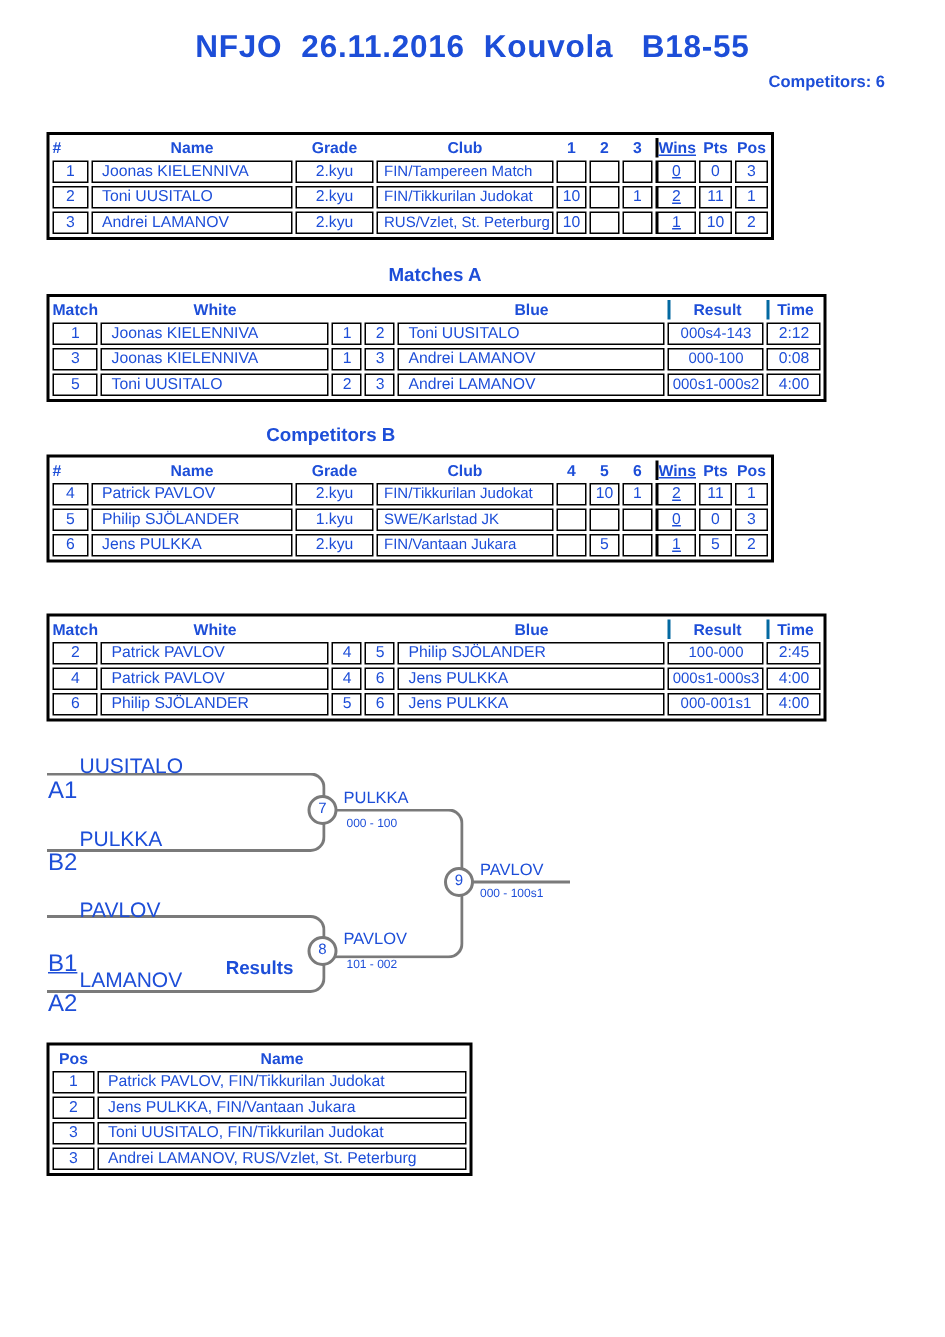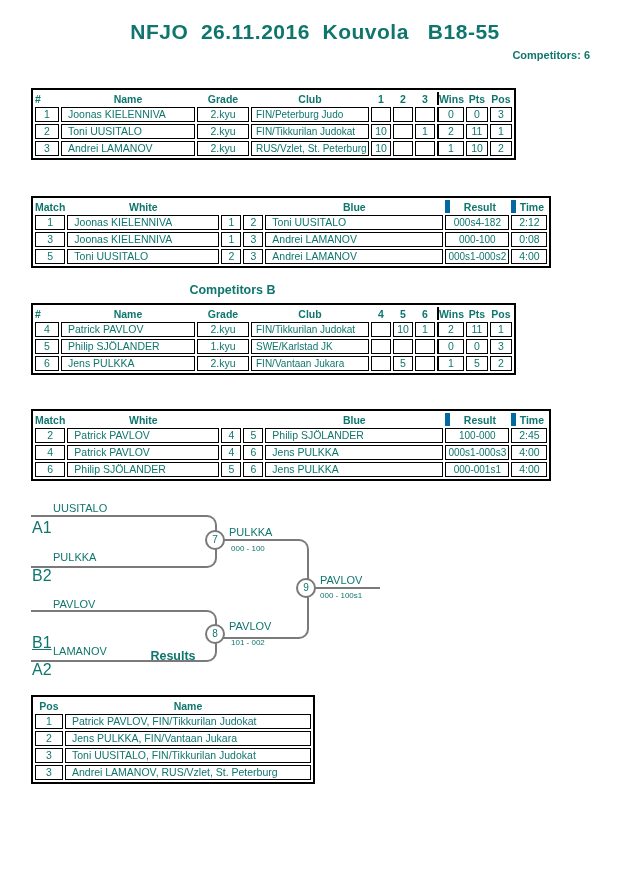--- a/index.html
+++ b/index.html
@@ -1,18 +1,18 @@
 <!DOCTYPE html>
 <html><head>
 <meta charset="utf-8">
 <style>
   html,body { margin:0; padding:0; background:#fff; }
   .page {
     position:relative; width:630px; height:891px; background:#ffffff;
-    font-family:"Liberation Sans","DejaVu Sans",sans-serif; color:#0f766e;
+    font-family:"Liberation Sans","DejaVu Sans",sans-serif; color:#1d4ed8;
     overflow:hidden;
   }
   .abs { position:absolute; }
   .title {
     top:20px; left:0; width:630px; text-align:center;
     font-size:21px; font-weight:bold; white-space:pre; letter-spacing:0.5px;
   }
   .comp-count {
     top:49px; left:0; width:590px; text-align:right;
     font-size:11px; font-weight:bold;
@@ -28,36 +28,36 @@
   table.grid th {
     border:none; font-size:10.5px; font-weight:bold; height:13px;
     padding:0; text-align:center; white-space:nowrap; overflow:visible;
   }
   table.grid td {
     border:1px solid #000; font-size:10.5px; height:13px; line-height:13px;
     padding:0; text-align:center; white-space:nowrap; overflow:hidden;
   }
   table.grid td.nm { text-align:left; padding-left:6px;margin-top:24px; }
   table.grid td.club { text-align:left; padding-left:4px; font-size:10px; }
-  table.grid .thick { border-left:2px solid #000; }
+  table.grid .thick { border-left:2px solid #000;text-decoration:underline; }
   table.grid th.ta-l { text-align:left; }
-  table.grid th.bl { border-left:5px solid #0369a1; }
+  table.grid th.bl { border-left:2px solid #0369a1; }
   table.grid td.res { font-size:10px; }
   
   .pairbox {
     position:absolute; border:2px solid #7a7a7a; border-left:none;
     border-radius:0 10px 10px 0; background:transparent;
   }
   .hline { position:absolute; border-top:2px solid #7a7a7a; }
   .bcircle {
     position:absolute; width:16px; height:16px; border:2px solid #7a7a7a;
     border-radius:50%; background:#fff; text-align:center; line-height:16px;
     font-size:10px; z-index:3;
   }
-  .slot-name { position:absolute; font-size:11px; white-space:nowrap; z-index:2;padding-left:15px; }
+  .slot-name { position:absolute; font-size:14px; white-space:nowrap; z-index:2;padding-left:15px; }
   .seed { position:absolute; font-size:16px; white-space:nowrap; z-index:2; }
   .win-name { position:absolute; font-size:11px; white-space:nowrap; z-index:2; }
   .score { position:absolute; font-size:8px; white-space:nowrap; z-index:2; }
 </style>
 </head>
 <body>
 
 <div class="page">
 
   <div class="abs title">NFJO  26.11.2016  Kouvola   B18-55</div>
@@ -86,21 +86,21 @@
       <th>2</th>
       <th>3</th>
       <th class="thick">Wins</th>
       <th>Pts</th>
       <th>Pos</th>
     </tr>
     <tr>
       <td>1</td>
       <td class="nm">Joonas KIELENNIVA</td>
       <td>2.kyu</td>
-      <td class="club">FIN/Peterburg Judo</td>
+      <td class="club">FIN/Tampereen Match</td>
       <td></td>
       <td></td>
       <td></td>
       <td class="thick">0</td>
       <td>0</td>
       <td>3</td>
     </tr>
     <tr>
       <td>2</td>
       <td class="nm">Toni UUSITALO</td>
@@ -121,20 +121,21 @@
       <td>10</td>
       <td></td>
       <td></td>
       <td class="thick">1</td>
       <td>10</td>
       <td>2</td>
     </tr>
   </tbody>
     </table>
 
+  <div class="abs section-heading" style="left:31px;top:176px;width:518px;">Matches A</div>
   <table class="grid abs" style="left:31px;top:196px;">
     <colgroup>
         <col style="width:28px">
         <col style="width:152px">
         <col style="width:20px">
         <col style="width:20px">
         <col style="width:178px">
         <col style="width:64px">
         <col style="width:36px">
       </colgroup>
@@ -147,21 +148,21 @@
       <th>Blue</th>
       <th class="bl">Result</th>
       <th class="bl">Time</th>
     </tr>
     <tr>
       <td>1</td>
       <td class="nm">Joonas KIELENNIVA</td>
       <td>1</td>
       <td>2</td>
       <td class="nm">Toni UUSITALO</td>
-      <td class="res">000s4-182</td>
+      <td class="res">000s4-143</td>
       <td>2:12</td>
     </tr>
     <tr>
       <td>3</td>
       <td class="nm">Joonas KIELENNIVA</td>
       <td>1</td>
       <td>3</td>
       <td class="nm">Andrei LAMANOV</td>
       <td class="res">000-100</td>
       <td>0:08</td>
@@ -171,21 +172,21 @@
       <td class="nm">Toni UUSITALO</td>
       <td>2</td>
       <td>3</td>
       <td class="nm">Andrei LAMANOV</td>
       <td class="res">000s1-000s2</td>
       <td>4:00</td>
     </tr>
   </tbody>
     </table>
 
-  <div class="abs section-heading" style="left:31px;top:283px;width:403px;">Competitors B</div>
+  <div class="abs section-heading" style="left:19px;top:283px;width:403px;">Competitors B</div>
   <table class="grid abs" style="left:31px;top:303px;">
     <colgroup>
         <col style="width:24px">
         <col style="width:134px">
         <col style="width:52px">
         <col style="width:118px">
         <col style="width:20px">
         <col style="width:20px">
         <col style="width:20px">
         <col style="width:26px">
@@ -314,21 +315,21 @@
     <div class="bcircle" style="left:296px;top:578px;"><span>9</span></div>
 
     <div class="win-name" style="left:229px;top:526px;">PULKKA</div>
     <div class="score" style="left:231px;top:544px;">000 - 100</div>
     <div class="win-name" style="left:229px;top:620px;">PAVLOV</div>
     <div class="score" style="left:231px;top:638px;">101 - 002</div>
     <div class="win-name" style="left:320px;top:574px;">PAVLOV</div>
     <div class="score" style="left:320px;top:591px;">000 - 100s1</div>
   </div>
 
-  <div class="abs section-heading" style="left:31px;top:638px;width:284px;margin-top:11px;">Results</div>
+  <div class="abs section-heading" style="left:31px;top:638px;width:284px;">Results</div>
   <table class="grid abs" style="left:31px;top:695px;">
     <colgroup>
         <col style="width:28px">
         <col style="width:246px">
       </colgroup>
     <tbody>
         <tr>
       <th>Pos</th>
       <th>Name</th>
     </tr>

